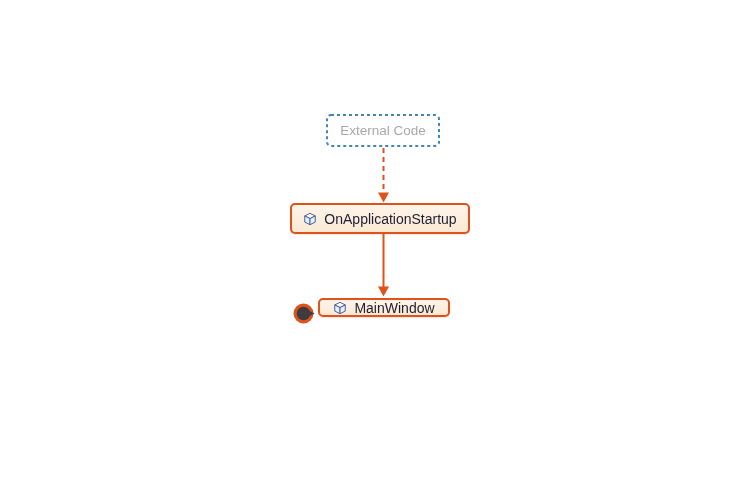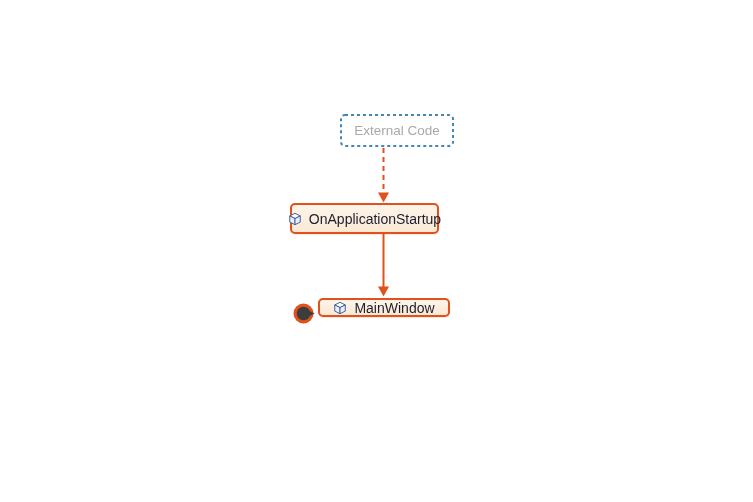--- a/index.html
+++ b/index.html
@@ -39,21 +39,21 @@
   .arrowhead { fill: var(--edge-orange); }
 
   .node {
     position: absolute;
     display: flex;
     align-items: center;
     justify-content: center;
     cursor: pointer;
   }
   .node-external {
-    left: 340px; top: 114px;
+    left: 326px; top: 114px;
     width: 114px; height: 33px;
   }
   .node-external .dashed-rect {
     position: absolute;
     inset: 0;
     width: 100%;
     height: 100%;
   }
   .node-external .dashed-rect rect {
     fill: #ffffff;
@@ -70,21 +70,21 @@
   .node-solid {
     background: linear-gradient(var(--node-fill-top), var(--node-fill-bottom));
     border: 2px solid var(--node-border);
     border-radius: 5px;
     box-shadow: 0 1px 1px rgba(224, 81, 28, 0.15);
     display: flex;
     align-items: center;
     gap: 7px;
     padding: 0 10px;
   }
-  .node-startup { left: 290px; top: 203px; width: 149px; height: 31px; }
+  .node-startup { left: 290px; top: 203px; width: 180px; height: 31px; }
   .node-main    { left: 318px; top: 298px; width: 132px; height: 19px; }
   .node-label {
     color: var(--node-text);
     font-size: 14px;
     white-space: nowrap;
     line-height: 1;
   }
   .icon {
     display: inline-flex;
     width: 14px; height: 14px;

